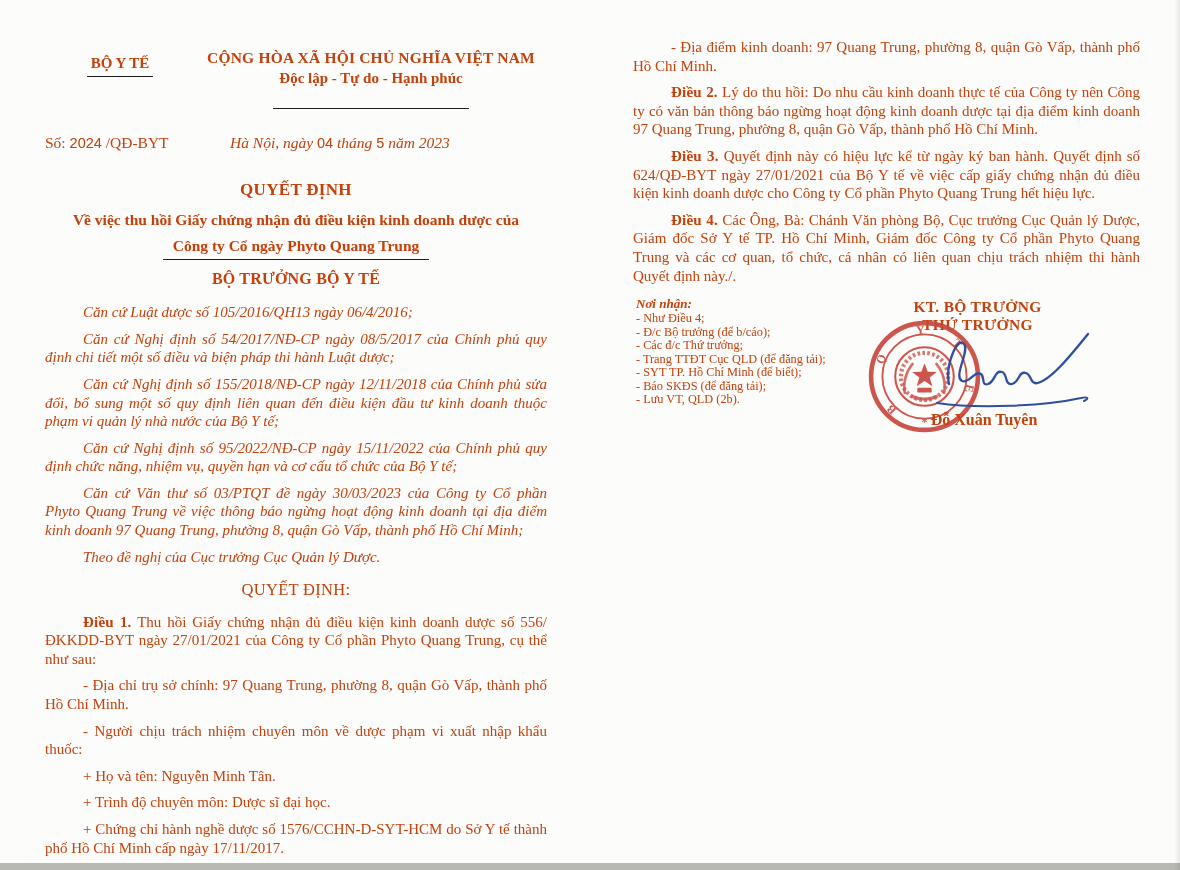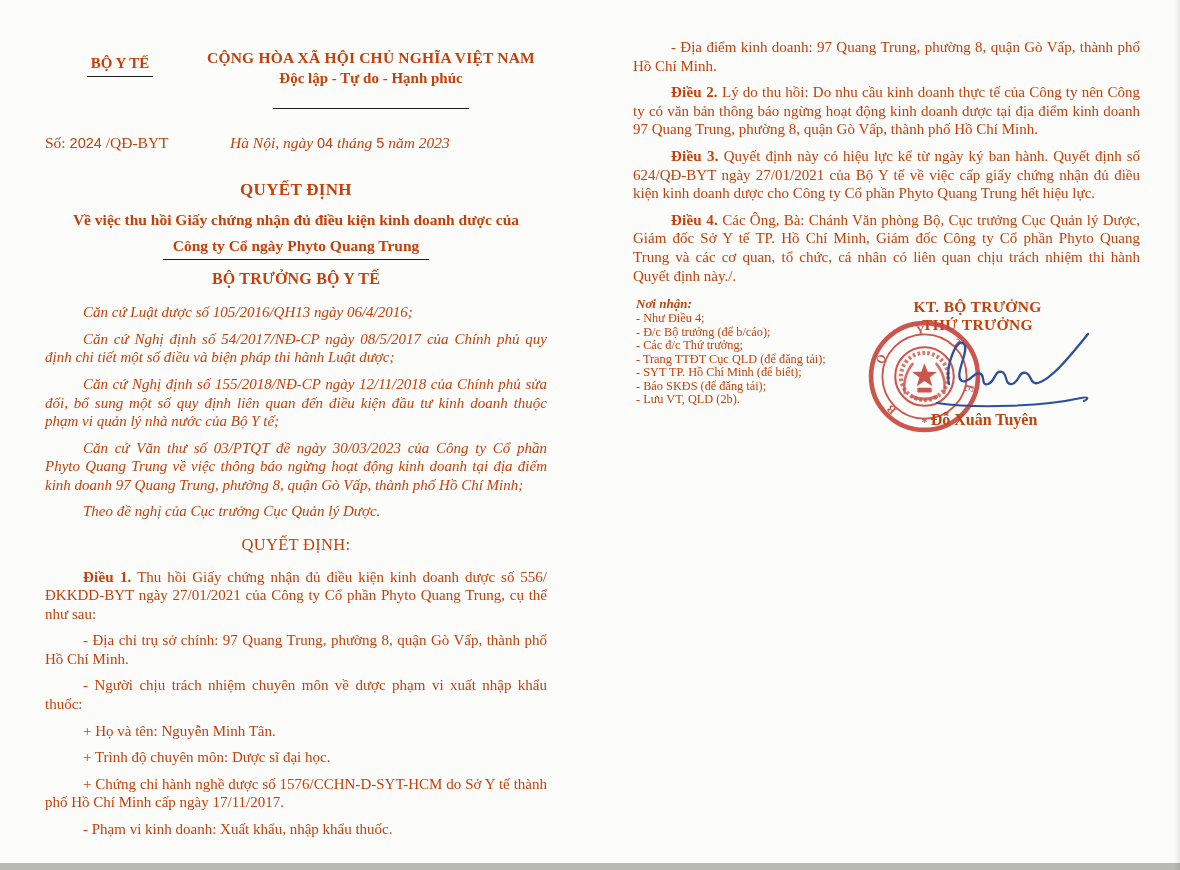--- a/index.html
+++ b/index.html
@@ -120,20 +120,21 @@
       <div class="doc-type">QUYẾT ĐỊNH</div>
       <div class="subject1">Về việc thu hồi Giấy chứng nhận đủ điều kiện kinh doanh dược của</div>
       <span class="subject2">Công ty Cổ ngày Phyto Quang Trung</span>
       <div class="issuer">BỘ TRƯỞNG BỘ Y TẾ</div>
     </div>
 
     <div class="recitals">
       <p class="para recital">Căn cứ Luật dược số 105/2016/QH13 ngày 06/4/2016;</p>
       <p class="para recital">Căn cứ Nghị định số 54/2017/NĐ-CP ngày 08/5/2017 của Chính phủ quy định chi tiết một số điều và biện pháp thi hành Luật dược;</p>
       <p class="para recital">Căn cứ Nghị định số 155/2018/NĐ-CP ngày 12/11/2018 của Chính phủ sửa đổi, bổ sung một số quy định liên quan đến điều kiện đầu tư kinh doanh thuộc phạm vi quản lý nhà nước của Bộ Y tế;</p>
+      <p class="para recital">Căn cứ Nghị định số 95/2022/NĐ-CP ngày 15/11/2022 của Chính phủ quy định chức năng, nhiệm vụ, quyền hạn và cơ cấu tổ chức của Bộ Y tế;</p>
       <p class="para recital">Căn cứ Văn thư số 03/PTQT đề ngày 30/03/2023 của Công ty Cổ phần Phyto Quang Trung về việc thông báo ngừng hoạt động kinh doanh tại địa điểm kinh doanh 97 Quang Trung, phường 8, quận Gò Vấp, thành phố Hồ Chí Minh;</p>
       <p class="para recital">Theo đề nghị của Cục trưởng Cục Quản lý Dược.</p>
     </div>
 
     <div class="decision-heading">QUYẾT ĐỊNH:</div>
 
     <p class="para"><b>Điều 1.</b> <span>Thu hồi Giấy chứng nhận đủ điều kiện kinh doanh dược số 556/ĐKKDD-BYT ngày 27/01/2021 của Công ty Cổ phần Phyto Quang Trung, cụ thể như sau:</span></p>
     <p class="para">- Địa chỉ trụ sở chính: 97 Quang Trung, phường 8, quận Gò Vấp, thành phố Hồ Chí Minh.</p>
     <p class="para">- Người chịu trách nhiệm chuyên môn về dược phạm vi xuất nhập khẩu thuốc:</p>
     <p class="para">+ Họ và tên: Nguyễn Minh Tân.</p>

